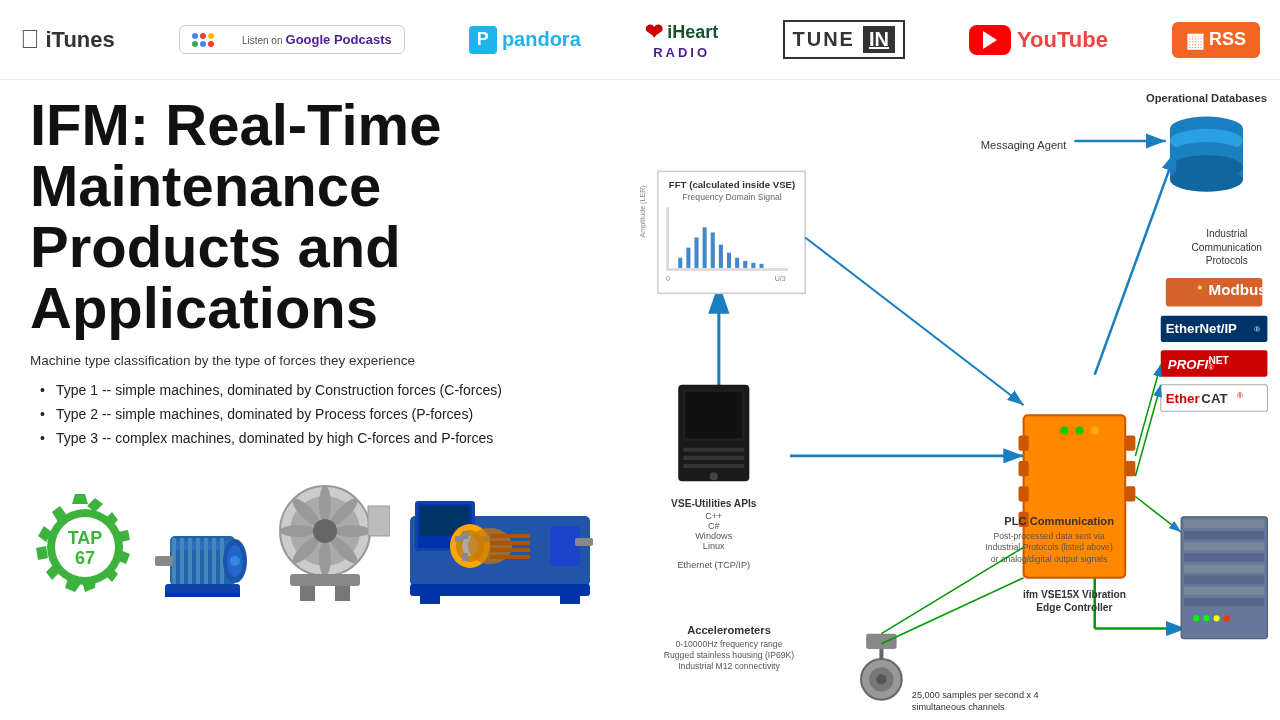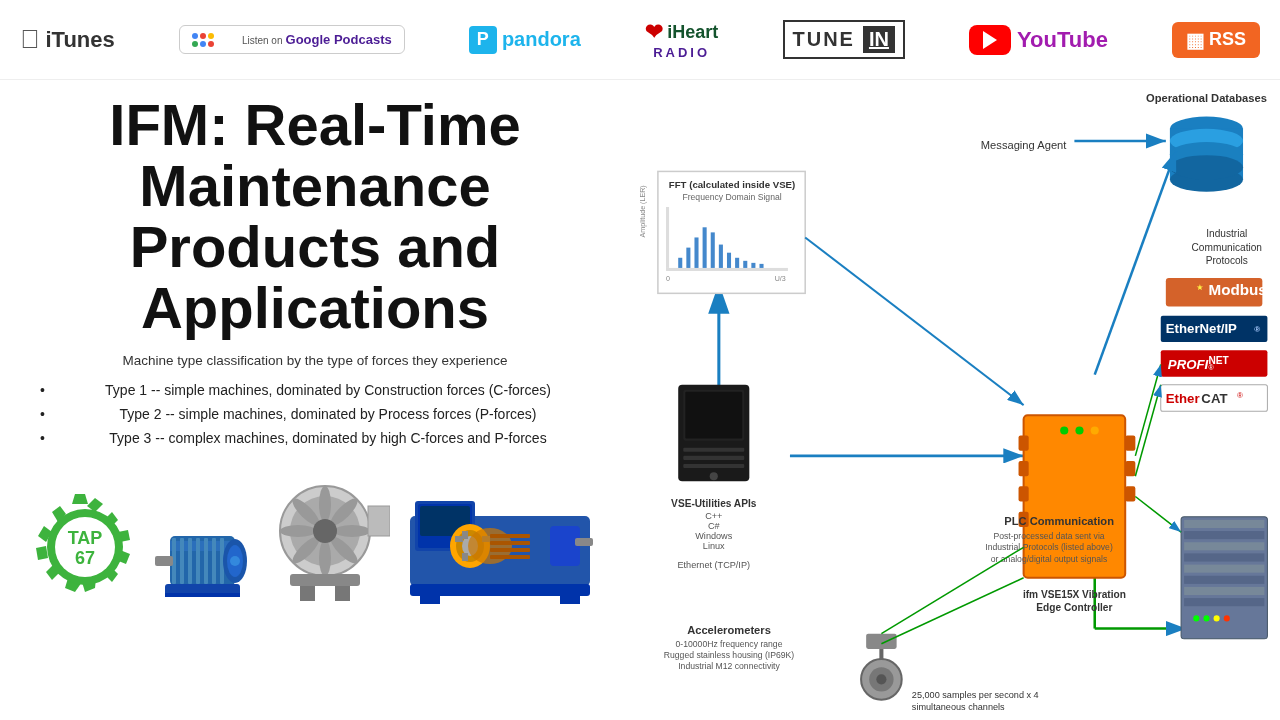--- a/index.html
+++ b/index.html
@@ -69,21 +69,21 @@
     .tunein-logo {
       display: flex; align-items: center;
       border: 2px solid #333; padding: 4px 8px; gap: 8px;
     }
     .tune-text { font-size: 20px; font-weight: bold; color: #333; letter-spacing: 2px; }
     .in-box { background: #333; color: white; font-weight: bold; font-size: 20px; padding: 2px 6px; text-decoration: underline; }
 
     
     .youtube-logo {
       display: flex; align-items: center; gap: 6px;
-      font-size: 22px; font-weight: bold; color: #a21caf;
+      font-size: 22px; font-weight: bold; color: #ef4444;
     }
     .yt-icon {
       background: #ff0000; border-radius: 8px;
       width: 42px; height: 30px;
       display: flex; align-items: center; justify-content: center;
     }
     .yt-play { border-left: 14px solid white; border-top: 9px solid transparent; border-bottom: 9px solid transparent; }
 
     
     .rss-logo {
@@ -114,21 +114,20 @@
 
     .content-area {
       display: flex;
       height: calc(720px - 80px);
       width: 1280px;
     }
 
     .text-content {
       flex: 0 0 560px;
       padding: 15px 25px 10px 30px;
-      text-align: center;
     }
 
     .diagram-content {
       flex: 1;
       position: relative;
       overflow: hidden;
     }
 
     
     .tap67-container {

